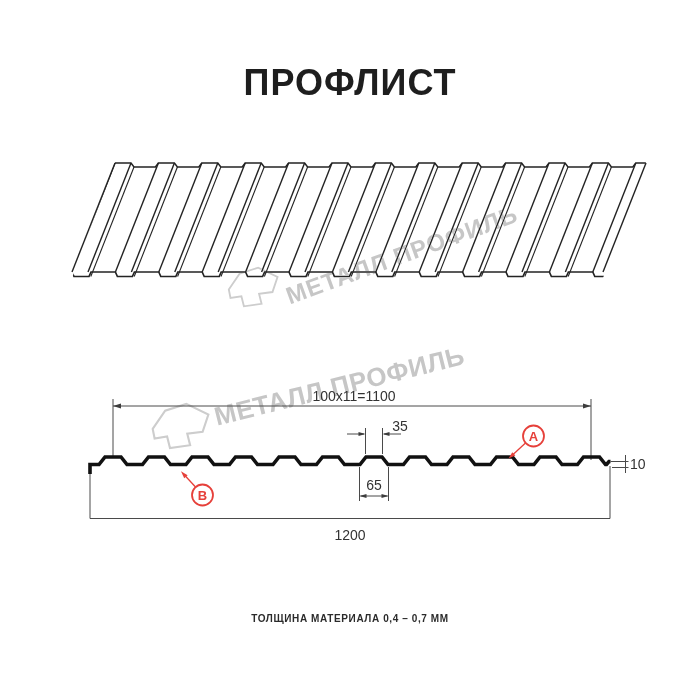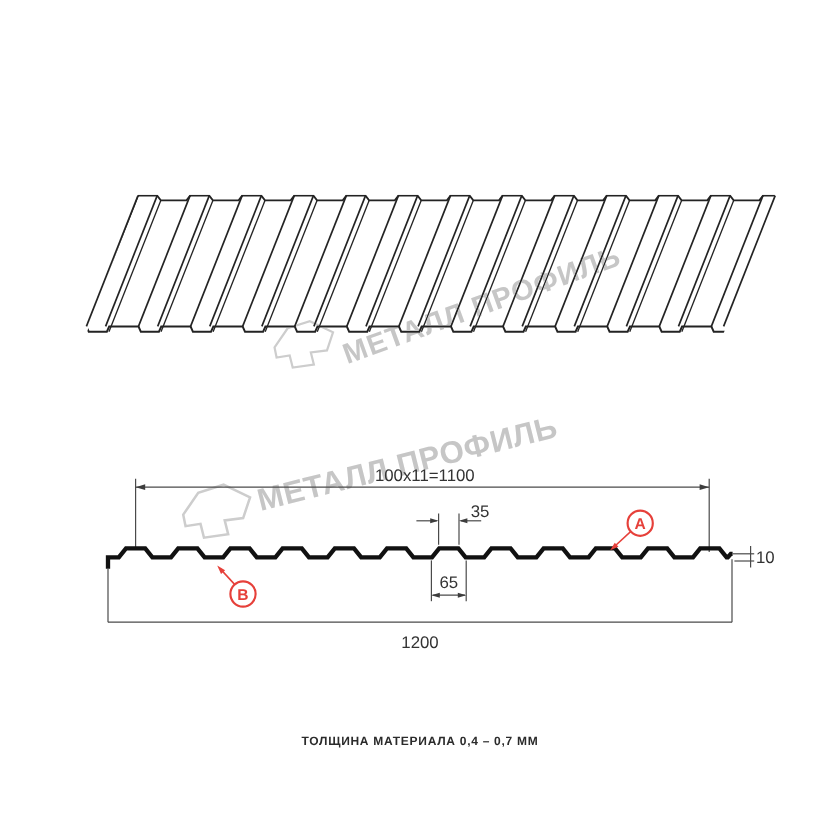--- a/index.html
+++ b/index.html
@@ -25,20 +25,21 @@
   .red{stroke:#e6403a;fill:none;stroke-width:1.8;}
   .redline{stroke:#e6403a;stroke-width:1.3;fill:none;}
   .redfill{fill:#e6403a;}
   .callout-letter{font-size:13px;font-weight:bold;fill:#e6403a;}
 </style>
 </head>
 <body>
 
 <div class="stage">
 
+  <div class="title">ПРОФЛИСТ</div>
 
   <svg class="layer" width="700" height="700" viewBox="0 0 700 700">
     <defs>
       <clipPath id="sheetClip">
           <polygon points="115,162 646,162 603,278 72,278"></polygon>
         </clipPath>
     </defs>
     <g id="ribs3d" clip-path="url(#sheetClip)" stroke="#232323" fill="none">
         <polygon points="115,163 646,163 603,272 72,272" fill="#ffffff" stroke-width="0"></polygon>
         <line x1="115" y1="163" x2="72" y2="272" stroke-width="1.4"></line>

